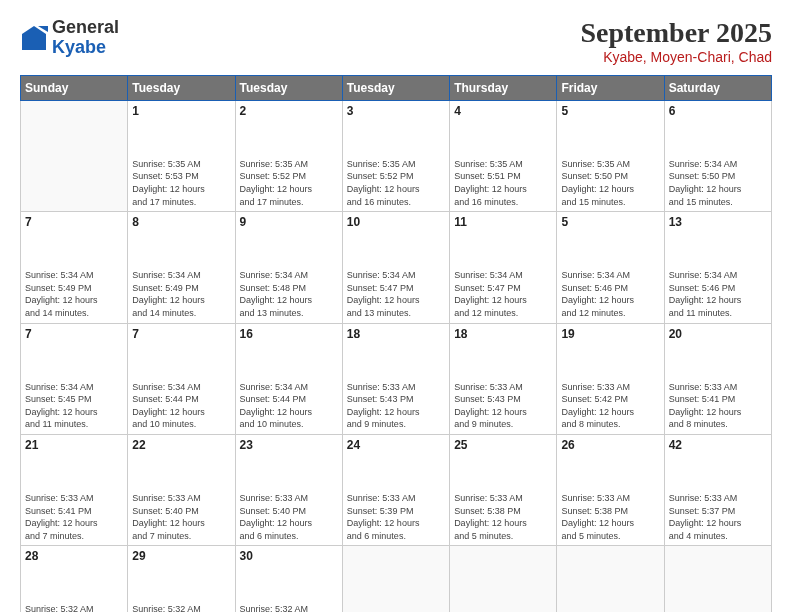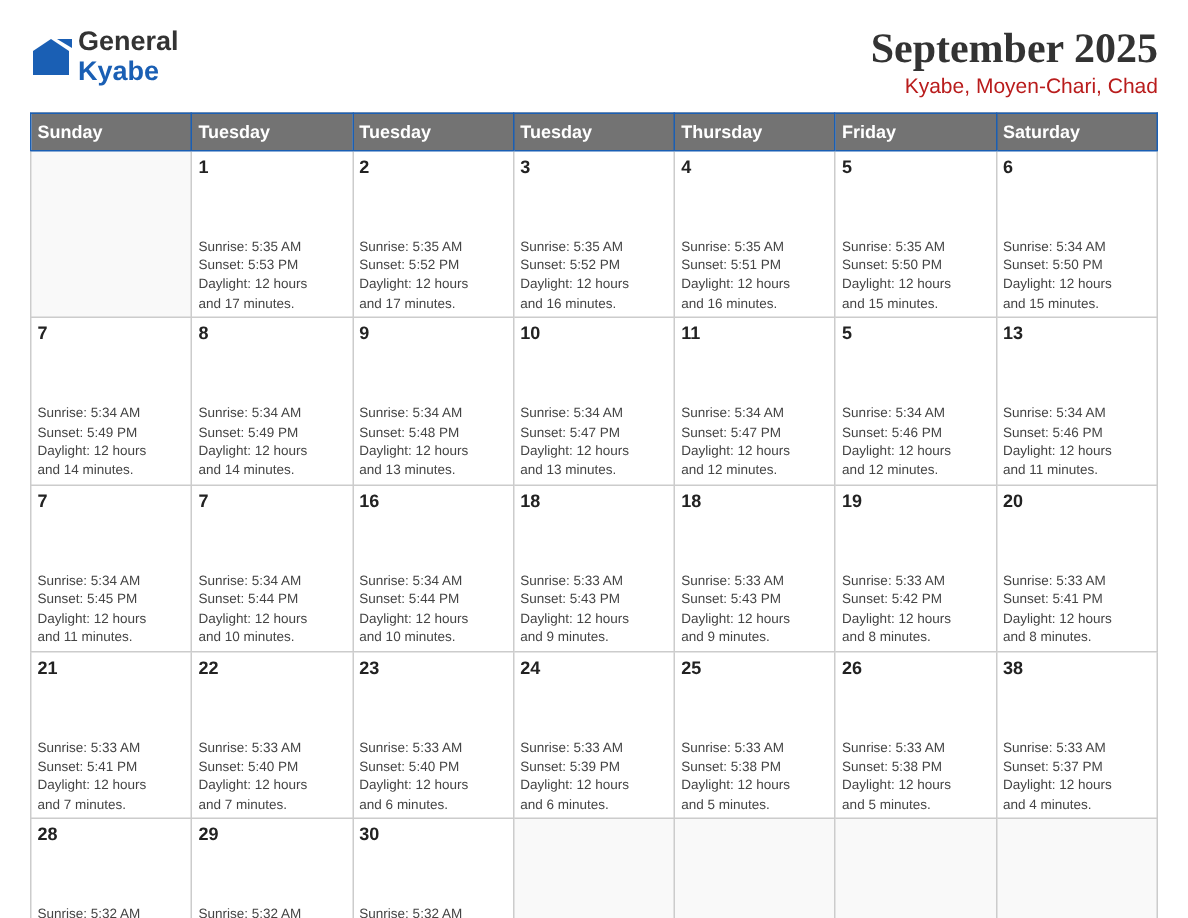--- a/index.html
+++ b/index.html
@@ -316,21 +316,21 @@
 and 5 minutes.</div>
           </td>
           <td>
             <span class="day-num">26</span>
             <div class="day-info" style="white-space: pre-line;">Sunrise: 5:33 AM
 Sunset: 5:38 PM
 Daylight: 12 hours
 and 5 minutes.</div>
           </td>
           <td>
-            <span class="day-num">38</span>
+            <span class="day-num">42</span>
             <div class="day-info" style="white-space: pre-line;">Sunrise: 5:33 AM
 Sunset: 5:37 PM
 Daylight: 12 hours
 and 4 minutes.</div>
           </td>
         </tr>
         <tr class="last-row">
           <td>
             <span class="day-num">28</span>
             <div class="day-info" style="white-space: pre-line;">Sunrise: 5:32 AM

